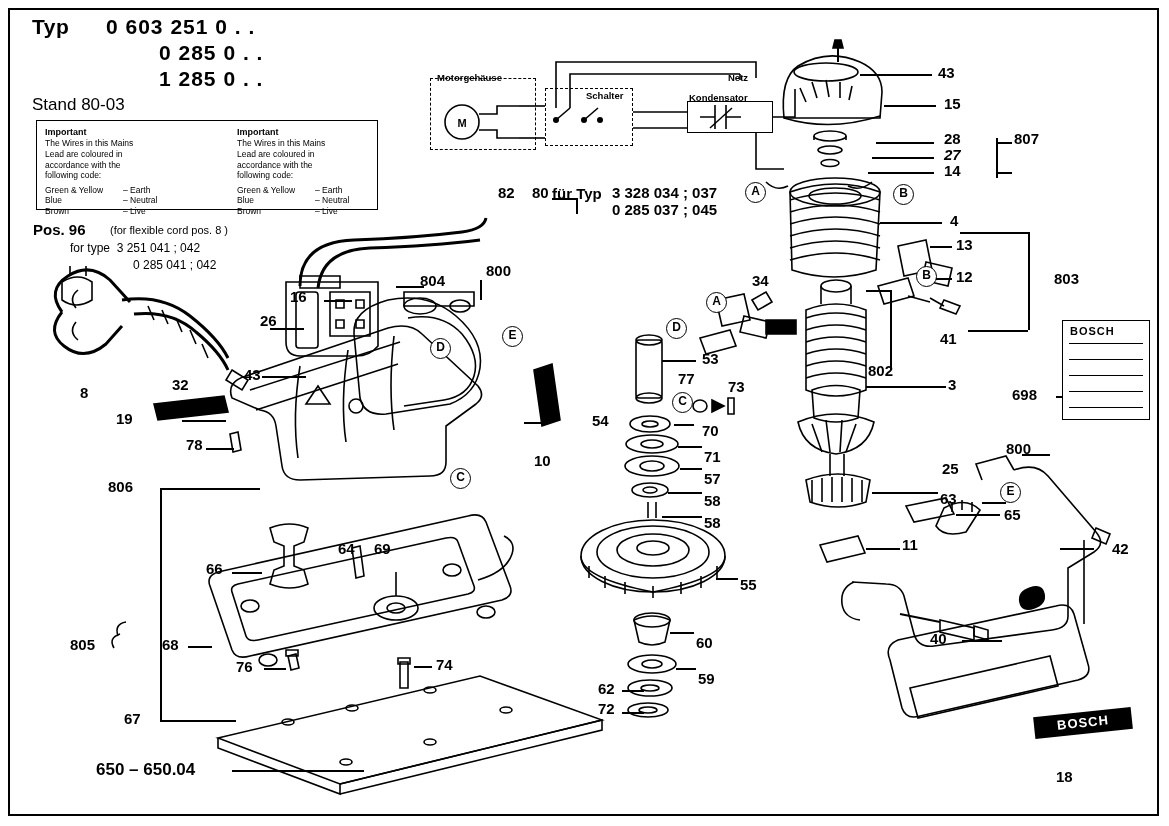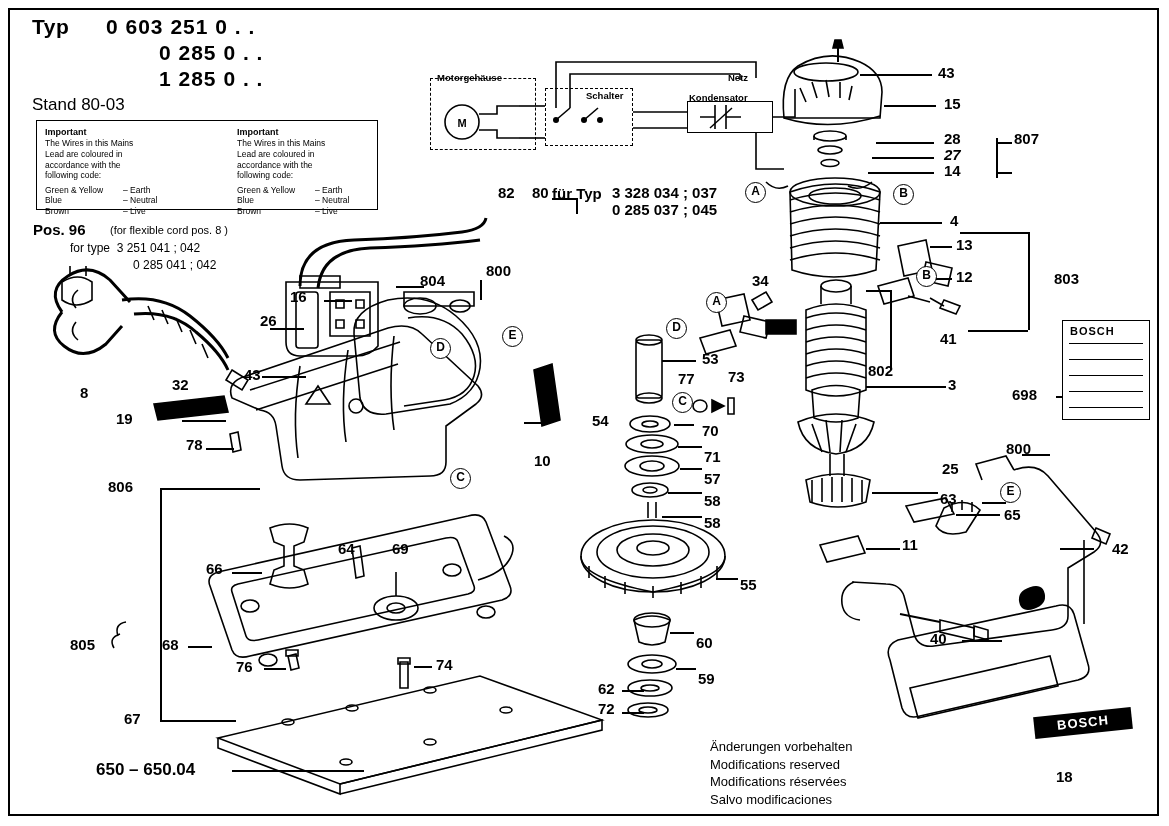--- a/index.html
+++ b/index.html
@@ -482,21 +482,21 @@
   <div class="num" style="left:956px;top:236px;">13</div>
   <div class="num" style="left:956px;top:268px;">12</div>
   <div class="num" style="left:1054px;top:270px;">803</div>
   <div class="num" style="left:752px;top:272px;">34</div>
   <div class="num" style="left:940px;top:330px;">41</div>
   <div class="num" style="left:868px;top:362px;">802</div>
   <div class="num" style="left:948px;top:376px;">3</div>
 
   <div class="num" style="left:702px;top:350px;">53</div>
   <div class="num" style="left:678px;top:370px;">77</div>
-  <div class="num" style="left:728px;top:368px;">73</div>
+  <div class="num" style="left:728px;top:378px;">73</div>
   <div class="num" style="left:702px;top:422px;">70</div>
   <div class="num" style="left:592px;top:412px;">54</div>
   <div class="num" style="left:704px;top:448px;">71</div>
   <div class="num" style="left:704px;top:470px;">57</div>
   <div class="num" style="left:704px;top:492px;">58</div>
   <div class="num" style="left:704px;top:514px;">58</div>
   <div class="num" style="left:740px;top:576px;">55</div>
   <div class="num" style="left:696px;top:634px;">60</div>
   <div class="num" style="left:698px;top:670px;">59</div>
   <div class="num" style="left:598px;top:680px;">62</div>
@@ -518,38 +518,32 @@
   <div class="num" style="left:260px;top:312px;">26</div>
   <div class="num" style="left:244px;top:366px;">43</div>
   <div class="num" style="left:80px;top:384px;">8</div>
   <div class="num" style="left:172px;top:376px;">32</div>
   <div class="num" style="left:116px;top:410px;">19</div>
   <div class="num" style="left:186px;top:436px;">78</div>
   <div class="num" style="left:108px;top:478px;">806</div>
   <div class="num" style="left:534px;top:452px;">10</div>
   <div class="num" style="left:206px;top:560px;">66</div>
   <div class="num" style="left:338px;top:540px;">64</div>
-  <div class="num" style="left:374px;top:540px;margin-left:18px;">69</div>
+  <div class="num" style="left:374px;top:540px;">69</div>
   <div class="num" style="left:162px;top:636px;">68</div>
   <div class="num" style="left:70px;top:636px;">805</div>
   <div class="num" style="left:236px;top:658px;">76</div>
   <div class="num" style="left:436px;top:656px;">74</div>
   <div class="num" style="left:124px;top:710px;">67</div>
   <div class="num lg" style="left:96px;top:760px;">650 – 650.04</div>
 
   <div class="plate" style="left:1062px;top:320px;width:88px;height:100px;">
     <div class="brand">BOSCH</div>
     <div class="rule" style="top:22px;"></div>
     <div class="rule" style="top:38px;"></div>
     <div class="rule" style="top:54px;"></div>
     <div class="rule" style="top:70px;"></div>
     <div class="rule" style="top:86px;"></div>
   </div>
 
   <div class="bosch-tag" style="left:1034px;top:712px;width:98px;height:22px;line-height:22px;transform:rotate(-6deg);">BOSCH</div>
 
-  <div class="foot" style="left:710px;top:738px;">
-    <div>Änderungen vorbehalten</div>
-    <div>Modifications reserved</div>
-    <div>Modifications réservées</div>
-    <div>Salvo modificaciones</div>
-  </div>
 </div>
 
 </body></html>

